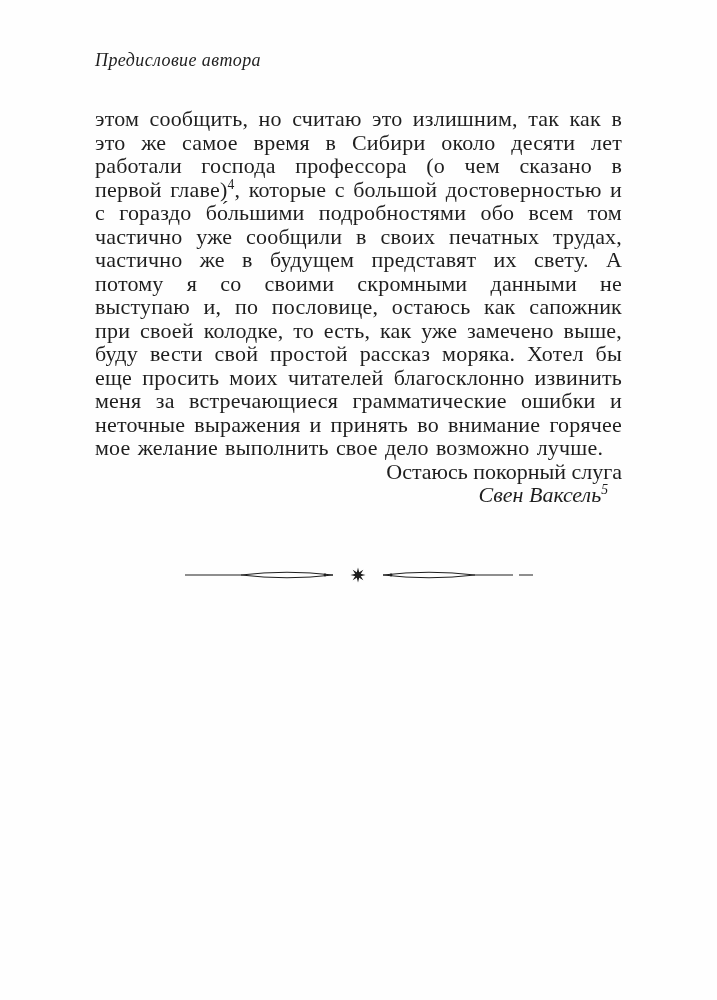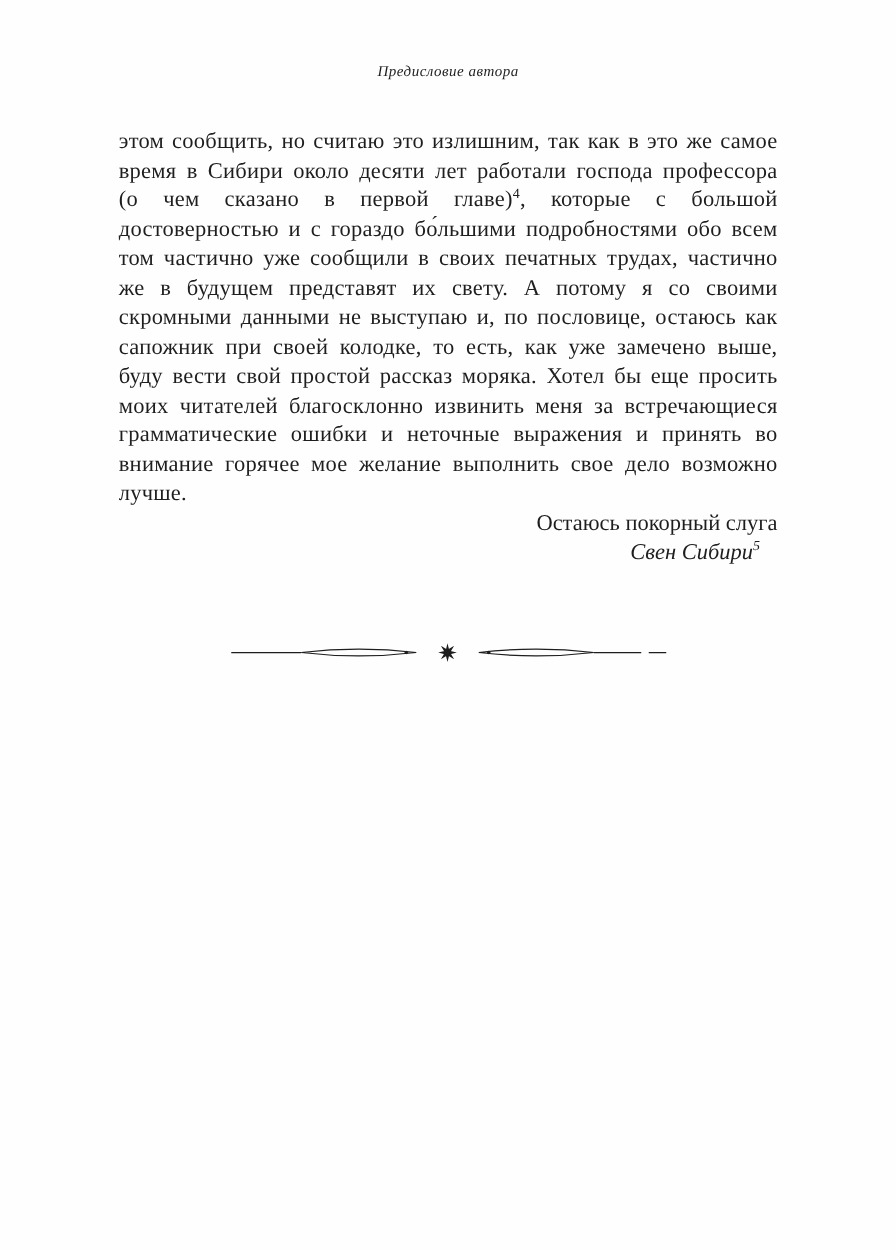--- a/index.html
+++ b/index.html
@@ -13,29 +13,29 @@
     height: 1000px;
     margin: 0 auto;
     background: var(--paper, #ffffff);
     color: var(--ink, #1e1e1e);
     font-family: "Liberation Serif", "DejaVu Serif", serif;
     box-sizing: border-box;
     padding: 50px 95px 0 95px;
     overflow: hidden;
   }
   .running-head {
-    text-align: center;
+    text-align: left;
     font-style: italic;
-    font-size: 12px;
+    font-size: 18px;
     letter-spacing: 0.4px;
     color: var(--ink, #1e1e1e);
     margin-bottom: 36px;
   }
   .body-text {
-    font-size: 18px;
+    font-size: 22px;
     line-height: 23.5px;
   }
   .para {
     margin: 0;
     text-align: justify;
     word-spacing: 1.5px;
     letter-spacing: 0.2px;
   }
   .para sup, .signature sup {
     font-size: 0.62em;
@@ -67,21 +67,21 @@
 
 <div class="page">
 
   <div class="running-head">Предисловие автора</div>
 
   <div class="body-text">
     <p class="para"><span>этом сообщить, но считаю это излишним, так как в это же самое время в Сибири около десяти лет работали господа профессора (о чем сказано в первой главе)</span><sup>4</sup><span>, которые с большой достоверностью и с гораздо бо́льшими подробностями обо всем том частично уже сообщили в своих печатных трудах, частично же в будущем представят их свету. А потому я со своими скромными данными не выступаю и, по пословице, остаюсь как сапожник при своей колодке, то есть, как уже замечено выше, буду вести свой простой рассказ моряка. Хотел бы еще просить моих читателей благосклонно извинить меня за встречающиеся грамматические ошибки и неточные выражения и принять во внимание горячее мое желание выполнить свое дело возможно лучше.</span></p>
 
     <p class="closing">Остаюсь покорный слуга</p>
 
-    <p class="signature"><span>Свен Сибири</span><sup>5</sup></p>
+    <p class="signature"><span>Свен Ваксель</span><sup>5</sup></p>
   </div>
 
   <div class="divider">
     <svg width="352" height="20" viewBox="0 0 352 20">
       <g stroke="#1e1e1e" fill="none" stroke-width="1">
 
         <line x1="2" y1="10" x2="58" y2="10"></line>
 
         <path d="M58,10 Q104,4.5 150,10 Q104,15.5 58,10 Z"></path>
         <circle cx="142" cy="10" r="1.4" fill="#1e1e1e" stroke="none"></circle>

